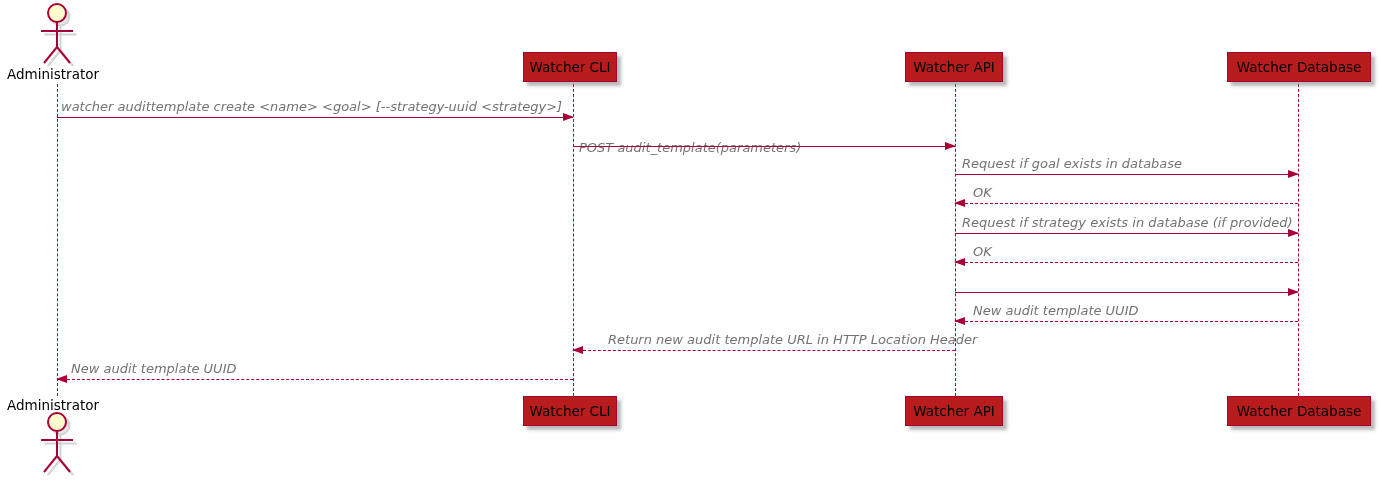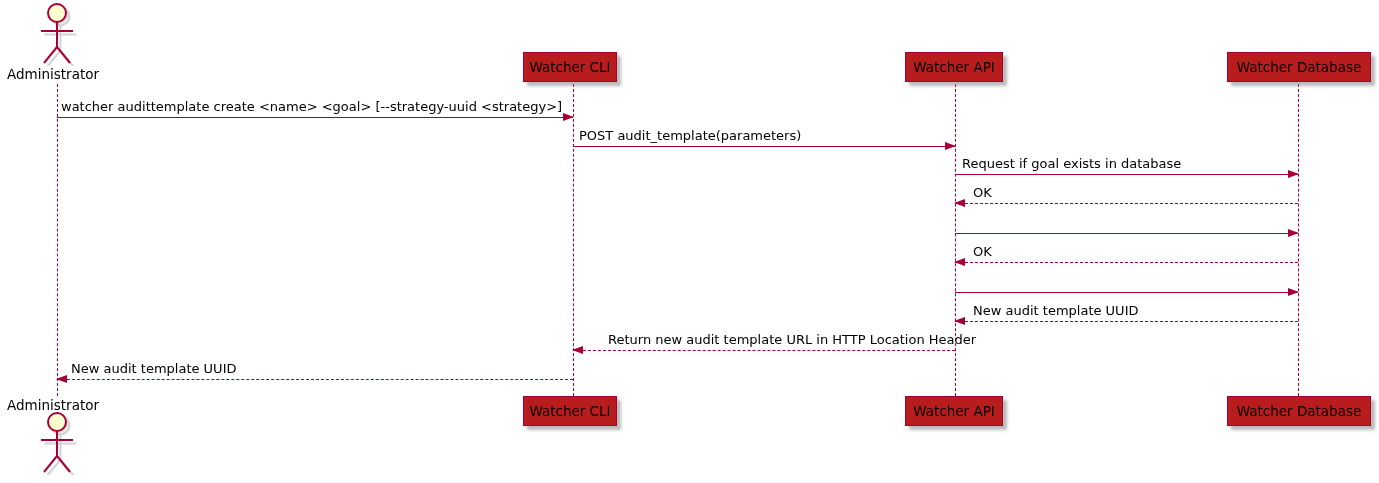--- a/index.html
+++ b/index.html
@@ -28,21 +28,21 @@
     position:absolute;right:-1px;top:-5px;width:0;height:0;
     border-top:4.5px solid transparent;border-bottom:4.5px solid transparent;
     border-left:11px solid #A80036;
   }
   .arrow-left{
     position:absolute;left:-1px;top:-5px;width:0;height:0;
     border-top:4.5px solid transparent;border-bottom:4.5px solid transparent;
     border-right:11px solid #A80036;
   }
   .msg-label{
-    position:absolute;white-space:nowrap;line-height:14px;font-size:13px;color:#000000;
+    position:absolute;white-space:nowrap;line-height:14px;font-size:13px;color:#737373;font-style:italic;
   }
   .actor-label{position:absolute;white-space:nowrap;font-size:13.5px;color:#000;}
 </style>
 </head>
 <body>
 
 <div id="canvas">
 
   <svg style="position:absolute;left:35px;top:2px;" width="44" height="64" viewBox="0 0 44 64">
     <g stroke="#9c9c9c" stroke-width="2" fill="none" opacity="0.45" transform="translate(3.5,3.5)">
@@ -91,35 +91,36 @@
 
   <div class="participant" style="left:523px;top:396px;width:94px;">Watcher CLI</div>
   <div class="participant" style="left:905px;top:396px;width:98px;">Watcher API</div>
   <div class="participant" style="left:1227px;top:396px;width:144px;">Watcher Database</div>
 
   <div class="msg-label" style="left:61px;top:100px;">watcher audittemplate create &lt;name&gt; &lt;goal&gt; [--strategy-uuid &lt;strategy&gt;]</div>
   <div class="msg-line" style="left:57px;top:117px;width:516px;">
       <span class="arrow-right"></span>
     </div>
 
-  <div class="msg-label" style="left:579px;top:129px;">POST audit_template(parameters)</div>
+  <div class="msg-label" style="left:579px;top:141px;">POST audit_template(parameters)</div>
   <div class="msg-line" style="left:573px;top:146px;width:382px;">
       <span class="arrow-right"></span>
     </div>
 
   <div class="msg-label" style="left:962px;top:157px;">Request if goal exists in database</div>
   <div class="msg-line" style="left:955px;top:174px;width:343px;">
       <span class="arrow-right"></span>
     </div>
 
   <div class="msg-label" style="left:973px;top:186px;">OK</div>
   <div class="msg-line dashed" style="left:955px;top:203px;width:343px;">
       <span class="arrow-left"></span>
     </div>
 
+  <div class="msg-label" style="left:962px;top:216px;">Request if strategy exists in database (if provided)</div>
   <div class="msg-line" style="left:955px;top:233px;width:343px;">
       <span class="arrow-right"></span>
     </div>
 
   <div class="msg-label" style="left:973px;top:245px;">OK</div>
   <div class="msg-line dashed" style="left:955px;top:262px;width:343px;">
       <span class="arrow-left"></span>
     </div>
 
   <div class="msg-line" style="left:955px;top:292px;width:343px;">

